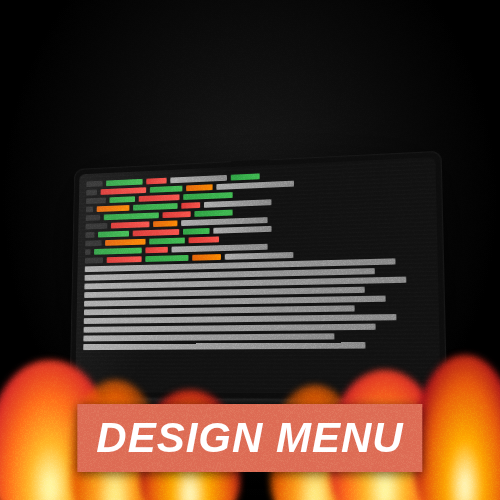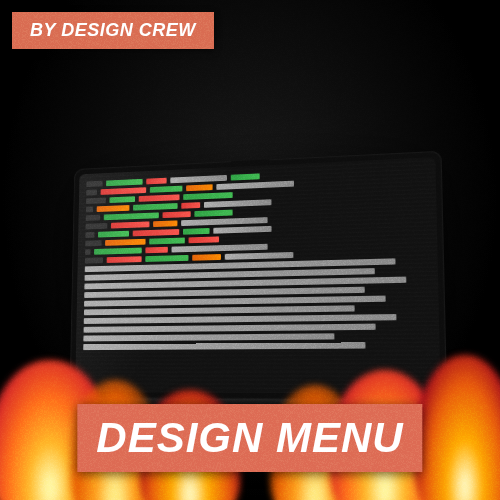--- a/index.html
+++ b/index.html
@@ -259,17 +259,16 @@
 
   <div class="flames">
     <div class="flame f1"></div>
     <div class="flame f2"></div>
     <div class="flame f3"></div>
     <div class="flame f4"></div>
     <div class="flame f5"></div>
     <div class="flame f6"></div>
   </div>
 
-  <div class="banner-top">BY DESIGN CREW</div>
   <div class="banner-bottom">DESIGN MENU</div>
 
   <div class="grain"></div>
 </div>
 
 </body></html>

